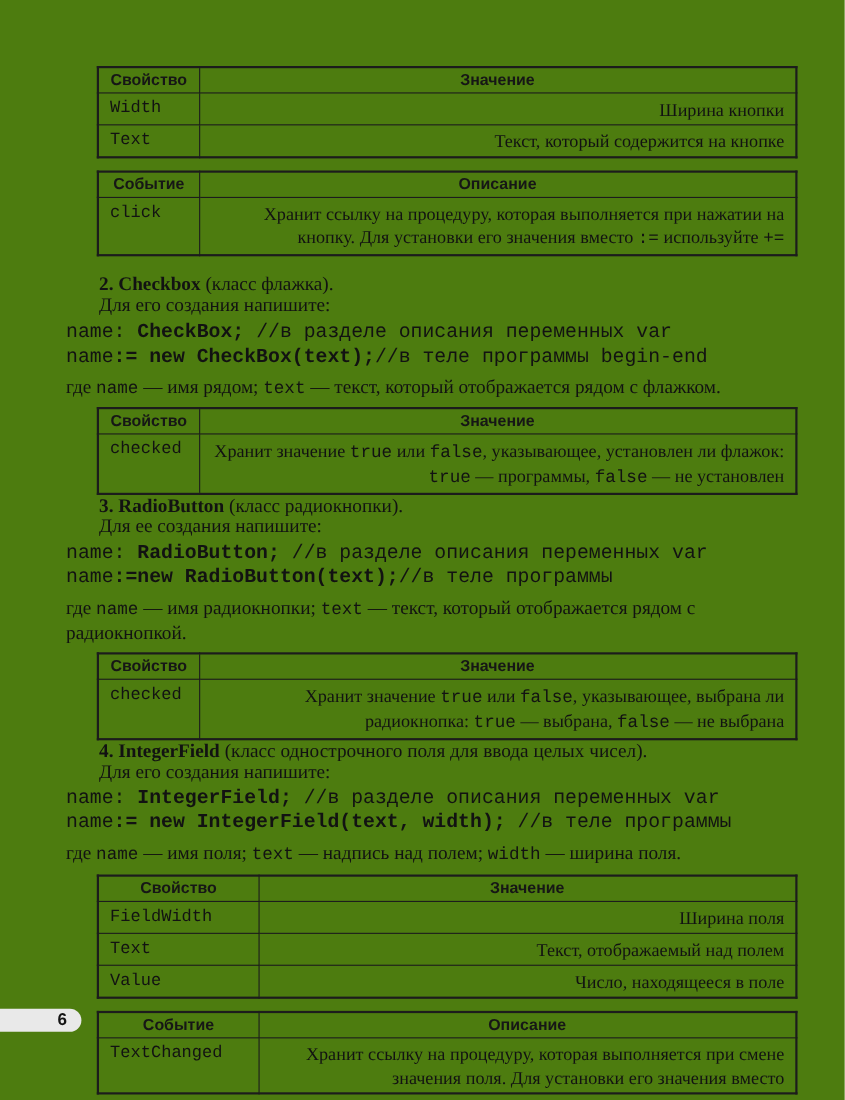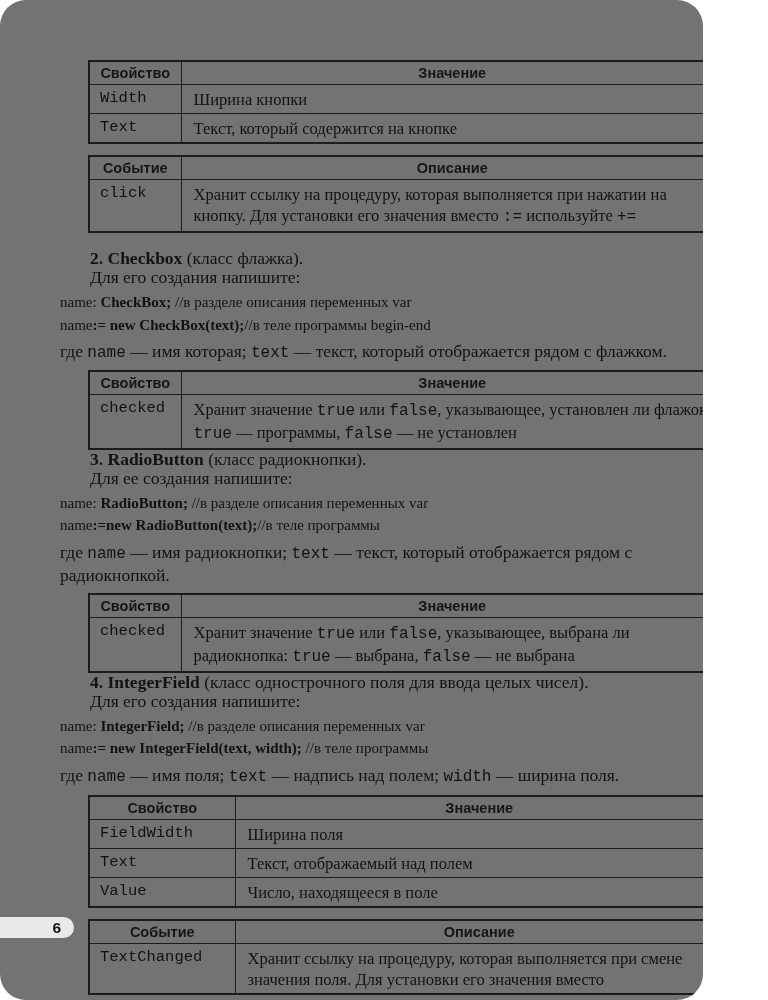--- a/index.html
+++ b/index.html
@@ -1,38 +1,38 @@
 <!DOCTYPE html>
 <html><head>
 <meta charset="utf-8">
 <style>
   html,body{margin:0;padding:0;background:#ffffff;}
-  .page{position:relative;width:703px;height:1000px;background:#737373;color:#121212;overflow:hidden;border-radius:26px;}
+  .page{position:relative;width:768px;height:1000px;background:#4d7c0f;color:#121212;overflow:hidden;}
   .content{position:absolute;left:60px;top:60px;width:666px;}
 
   
   table.props{border-collapse:collapse;table-layout:fixed;width:637px;margin-left:28px;
               border:2px solid #1c1c1c;}
   table.props th, table.props td{border:1.5px solid #1c1c1c;vertical-align:top;}
   table.props th{font-family:"Liberation Sans",sans-serif;font-size:14.5px;font-weight:600;
                  text-align:center;padding:3px 4px;color:#161616;}
   td.key{font-family:"Liberation Mono",monospace;font-size:15.5px;padding:4px 6px 4px 10px;
          white-space:nowrap;}
   td.val{font-family:"Liberation Serif",serif;font-size:16.5px;line-height:21px;
-         padding:4px 10px 3px 12px;}
+         padding:4px 10px 3px 12px;text-align:right;}
   col.key-col{width:92px;}
   table.wide col.key-col{width:146px;}
 
   
   .heading{font-family:"Liberation Serif",serif;font-size:17.5px;line-height:19px;
            padding-left:30px;margin:0;}
   .heading .b{font-weight:bold;}
   .intro{font-family:"Liberation Serif",serif;font-size:17.5px;line-height:19px;
          padding-left:30px;margin:0;}
-  .code{font-family:Liberation Serif, serif;font-size:15px;line-height:22.5px;margin:0;}
+  .code{font-family:Liberation Mono, monospace;font-size:18px;line-height:22.5px;margin:0;}
   .code .b{font-weight:bold;}
   .where{font-family:"Liberation Serif",serif;font-size:17.5px;line-height:21.5px;margin:0;}
   .mono{font-family:"Liberation Mono",monospace;font-size:16px;}
   .b{font-weight:bold;}
 
   
   .mt4{margin-top:4px;}  .mt5{margin-top:5px;}  .mt6{margin-top:6px;}
   .mt7{margin-top:7px;}  .mt8{margin-top:16px;}
   .mt11{margin-top:11px;} .mt18{}
   .mt20{} .mb2{margin-bottom:2px;} .mb4{margin-bottom:4px;}
@@ -88,21 +88,21 @@
           <td class="key">click</td>
           <td class="val"><span>Хранит ссылку на процедуру, которая выполняется при нажатии на кнопку. Для установки его значения вместо </span><span class="mono">:=</span><span> используйте </span><span class="mono">+=</span></td>
         </tr>
       </tbody>
     </table>
 
     <p class="heading mt8"><span class="b">2. Checkbox</span><span> (класс флажка).</span></p>
     <p class="intro mb4">Для его создания напишите:</p>
     <div class="code mt4"><span>name: </span><span class="b">CheckBox; </span><span>//в разделе описания переменных var</span></div>
     <div class="code"><span>name</span><span class="b">:= new CheckBox(text);</span><span>//в теле программы begin-end</span></div>
-    <p class="where mt5 mb2"><span>где </span><span class="mono">name</span><span> — имя которая; </span><span class="mono">text</span><span> — текст, который отображается рядом с флажком.</span></p>
+    <p class="where mt5 mb2"><span>где </span><span class="mono">name</span><span> — имя рядом; </span><span class="mono">text</span><span> — текст, который отображается рядом с флажком.</span></p>
 
     <table class="props mt5">
       <colgroup>
           <col class="key-col">
           <col>
         </colgroup>
       <thead>
         <tr>
           <th>Свойство</th>
           <th>Значение</th>

